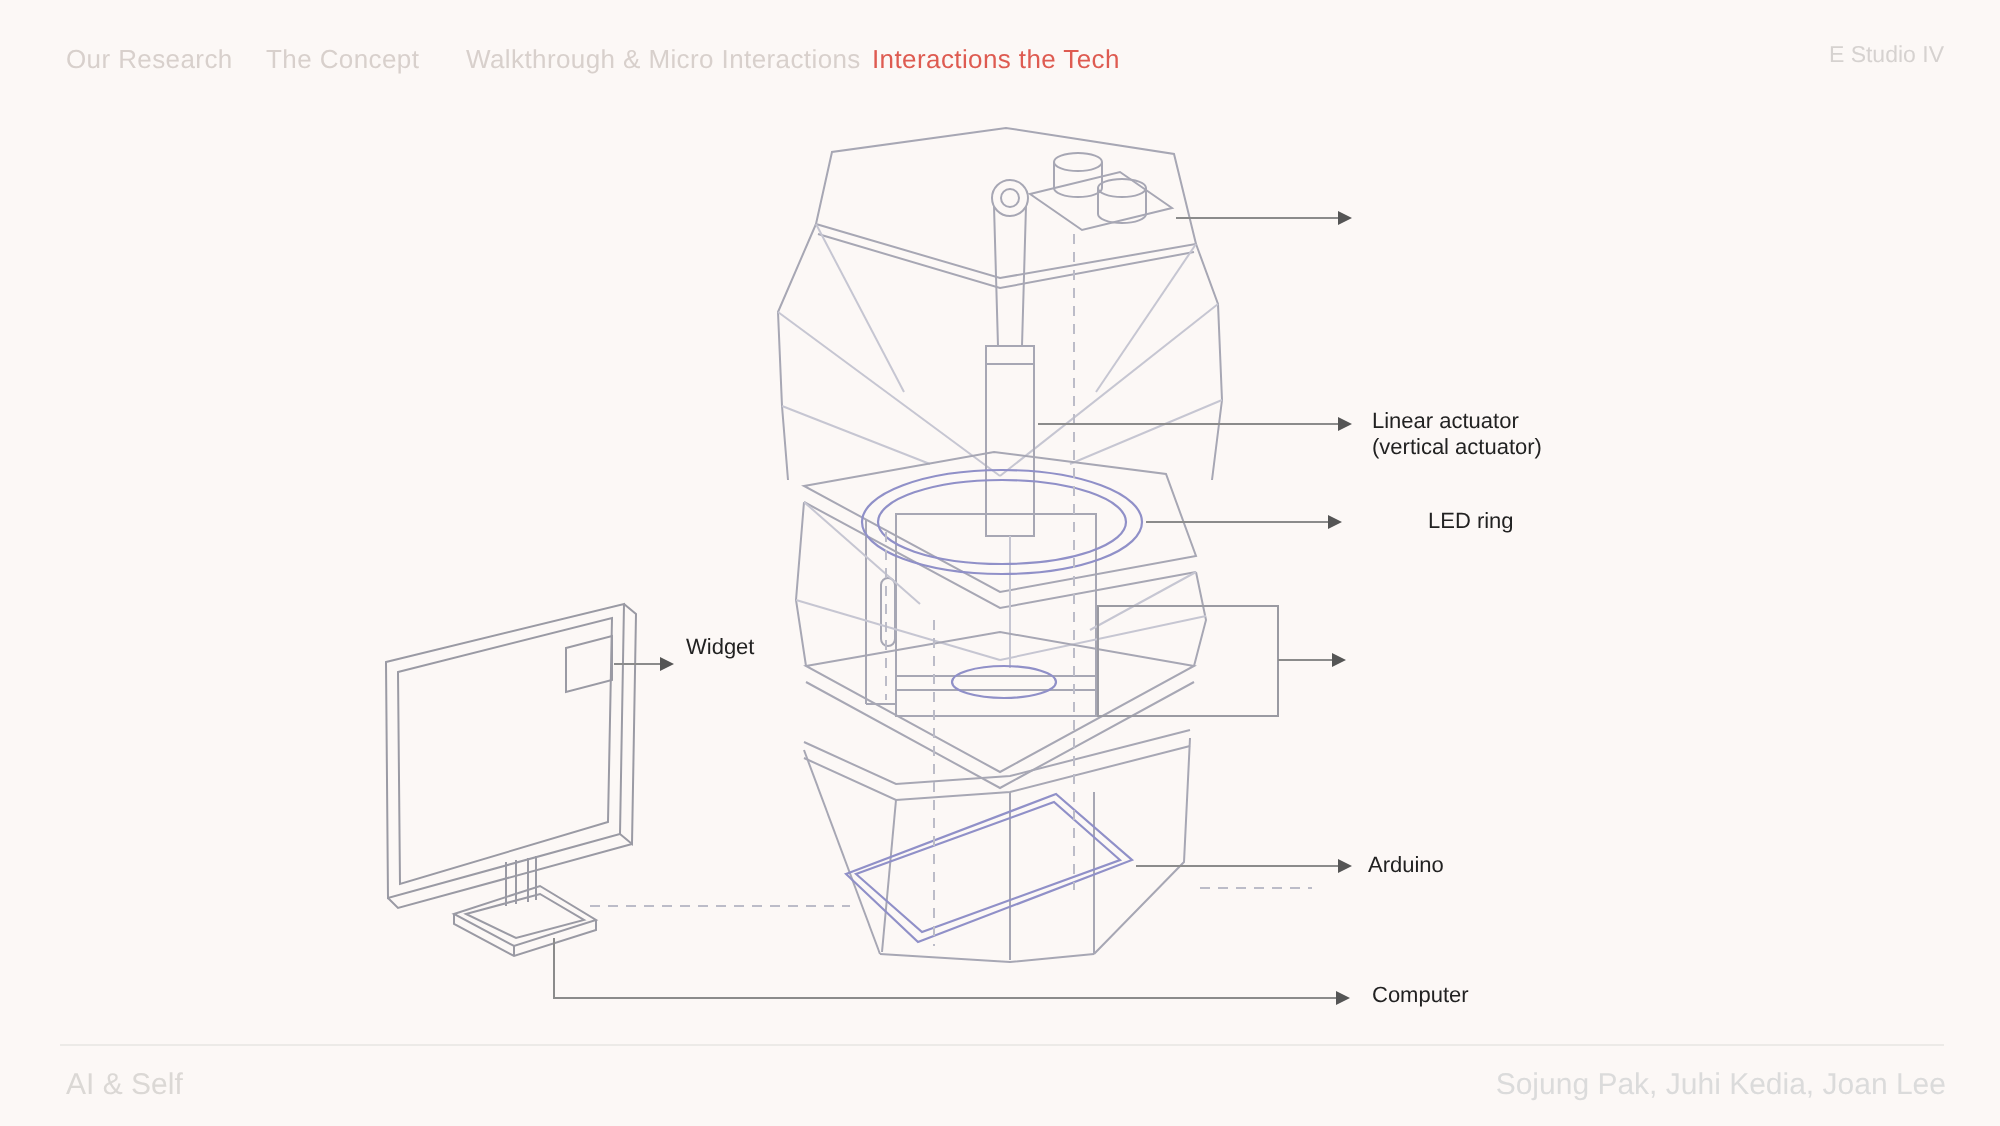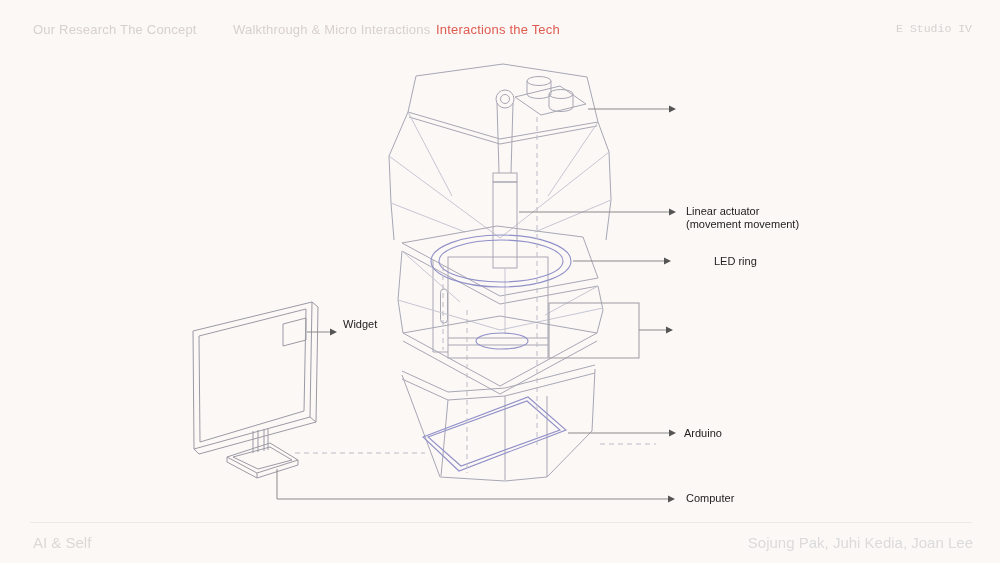--- a/index.html
+++ b/index.html
@@ -2,36 +2,36 @@
 <html><head>
 <meta charset="utf-8">
 <style>
   html,body{margin:0;padding:0;background:#fcf8f6;}
   .slide{position:relative;width:1000px;height:563px;background:#fcf8f6;overflow:hidden;
          font-family:"Liberation Sans",sans-serif;}
   
   .nav-item{position:absolute;top:22px;font-size:13px;letter-spacing:.2px;color:#d8d0cc;
             cursor:default;white-space:nowrap;}
   .nav-item.active{color:#de5b51;}
-  .nav-right{position:absolute;top:22px;right:28px;font-size:11.5px;color:#d6d2d0;white-space:nowrap;font-family:Liberation Mono, monospace;}
+  .nav-right{position:absolute;top:22px;right:28px;font-size:11.5px;color:#d6d2d0;white-space:nowrap;}
   
   .footer-line{position:absolute;left:30px;right:28px;top:522px;border-top:1px solid #eceae7;}
   .footer-left{position:absolute;left:33px;top:534px;font-size:15px;color:#dbd8d5;}
   .footer-right{position:absolute;right:27px;top:534px;font-size:15px;color:#dbdbdb;white-space:nowrap;}
   
   .dlabel{position:absolute;font-size:11px;line-height:12.5px;color:#222;font-weight:500;white-space:nowrap;}
   svg.canvas{position:absolute;left:0;top:0;}
 </style>
 </head>
 <body>
 
 <div class="slide">
 
   <span class="nav-item" style="left:33px">Our Research</span>
-  <span class="nav-item" style="left:120px">The Concept</span>
+  <span class="nav-item" style="left:133px">The Concept</span>
   <span class="nav-item" style="left:233px">Walkthrough &amp; Micro Interactions</span>
   <span class="nav-item active" style="left:436px">Interactions the Tech</span>
   <span class="nav-right">E Studio IV</span>
 
   <svg class="canvas" width="1000" height="563" viewBox="0 0 1000 563">
 
     <g stroke="#a7a7b4" fill="none" stroke-width="1">
 
       <g>
         <polygon points="408,112 416,76 503,64 587,77 598,122 500,139"></polygon>
@@ -159,21 +159,21 @@
       <polygon points="673,330 666,326.5 666,333.5"></polygon>
       <polygon points="676,433 669,429.5 669,436.5"></polygon>
       <polygon points="675,499 668,495.5 668,502.5"></polygon>
       <polygon points="337,332 330,328.5 330,335.5"></polygon>
     </g>
   </svg>
 
 
   <div class="dlabel" style="left:686px;top:205px">
     <div>Linear actuator</div>
-    <div>(movement movement)</div>
+    <div>(vertical actuator)</div>
   </div>
 
   <div class="dlabel" style="left:714px;top:255px">
     <div>LED ring</div>
   </div>
 
 
   <div class="dlabel" style="left:684px;top:427px">
     <div>Arduino</div>
   </div>

